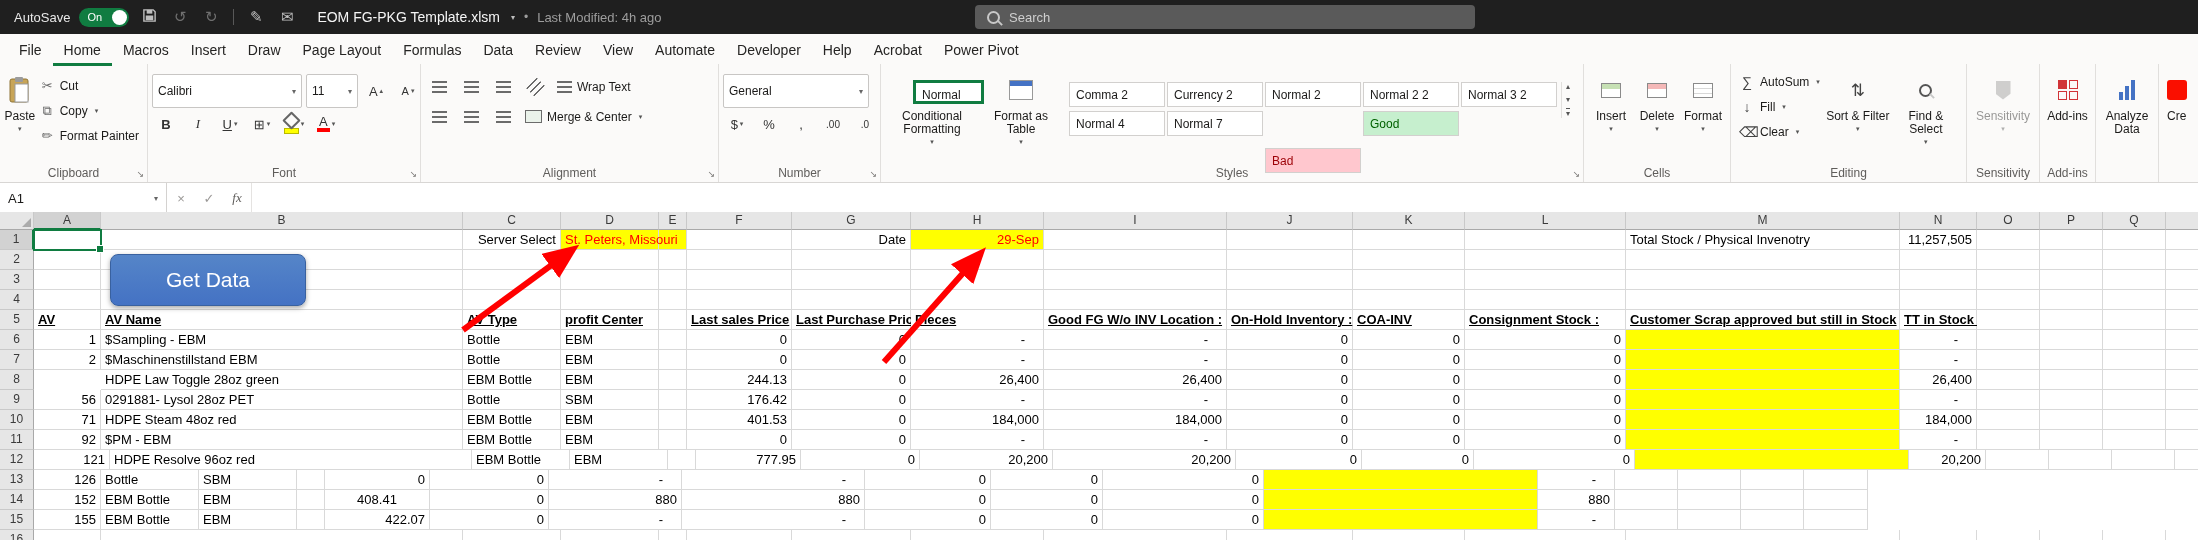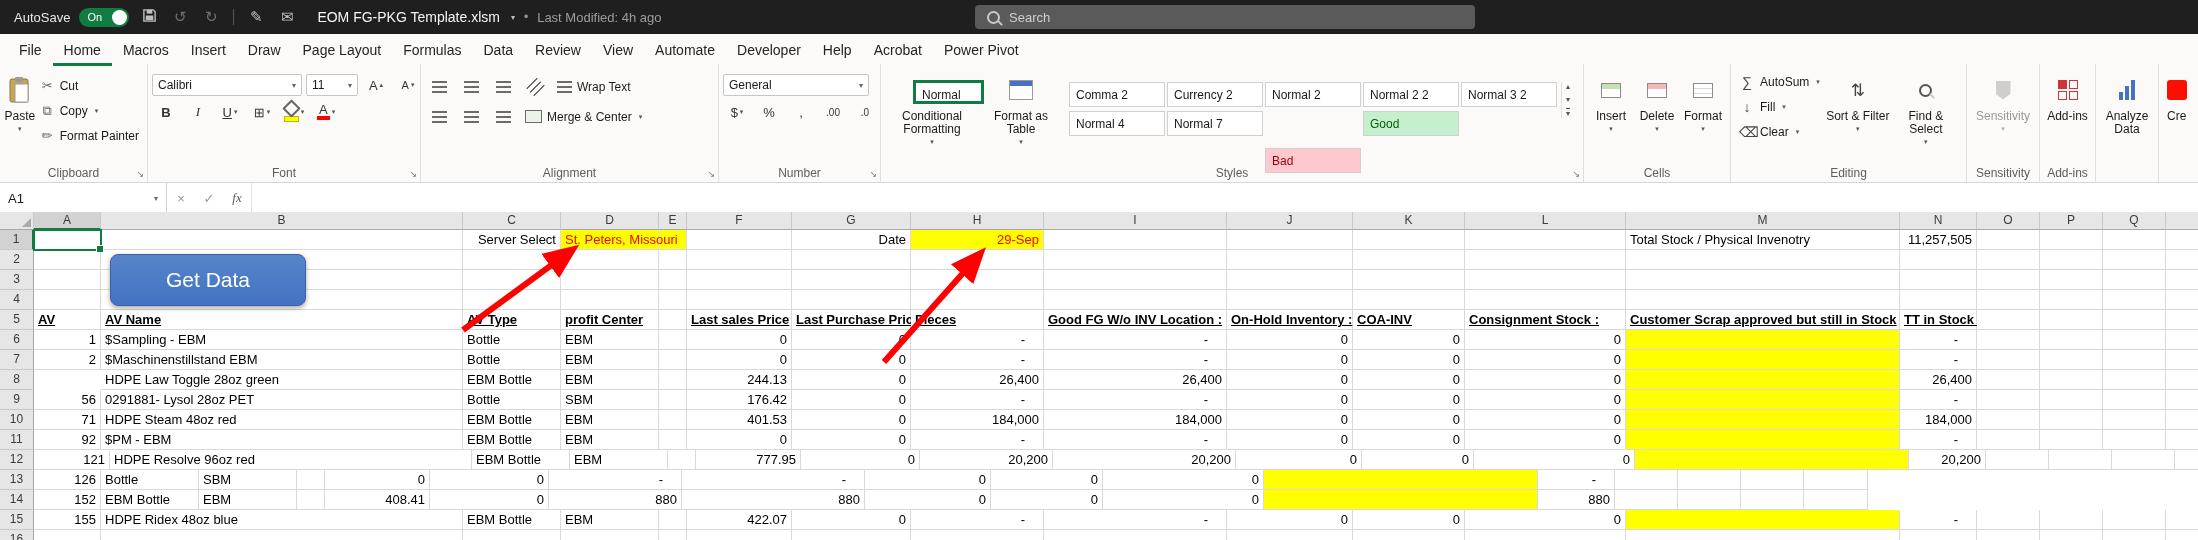--- a/index.html
+++ b/index.html
@@ -44,21 +44,21 @@
   .blabel{font-size:12px;line-height:13px;text-align:center;color:#1B1A19;margin-top:3px;
           display:flex;flex-direction:column;align-items:center;white-space:normal;}
   .crt{font-size:7px;color:#555;line-height:8px;margin-top:2px;}
   .mini-crt{font-size:7px;color:#555;margin-left:2px;}
   .scol{display:flex;flex-direction:column;justify-content:flex-start;margin-top:4px;}
   .sbtn{display:flex;align-items:center;gap:5px;height:25px;font-size:12px;color:#1B1A19;
         padding:0 4px;border-radius:3px;white-space:nowrap;cursor:pointer;}
   .sic{width:15px;text-align:center;color:#6B6B6B;font-size:13px;}
   .frow{display:flex;gap:4px;align-items:center;margin-top:5px;}
   .combo{display:flex;align-items:center;justify-content:space-between;height:22px;background:#fff;
-         border:1px solid #C8C6C4;border-radius:2px;font-size:12px;padding:4px 5px;color:#1B1A19;
+         border:1px solid #C8C6C4;border-radius:2px;font-size:12px;padding:16px 5px;color:#1B1A19;
          box-sizing:border-box;cursor:pointer;}
   .tbtn{min-width:22px;height:22px;display:flex;align-items:center;justify-content:center;
         font-size:13px;color:#333;border-radius:3px;padding:0 3px;cursor:pointer;}
   .tbtn .b{font-weight:bold;}
   .tbtn .i{font-style:italic;font-family:"Liberation Serif",serif;}
   .tbtn .u{text-decoration:underline;}
   .colbar{display:flex;flex-direction:column;align-items:center;line-height:11px;}
   .colbar .bar{width:13px;height:4px;margin-top:1px;}
   .bar-yellow{background:#FFFF00;border:1px solid #B9B900;}
   .bar-red{background:#FF0000;}
@@ -817,38 +817,37 @@
           <div class="c " style="width: 63px;"></div>
           <div class="c " style="width: 63px;"></div>
           <div class="c" style="width: 64px;"></div>
         </div>
         <div class="grow">
           <div class="gut">14</div>
           <div class="c rt" style="width: 67px;">152</div>
           <div class="c " style="width: 98px;">EBM Bottle</div>
           <div class="c " style="width: 98px;">EBM</div>
           <div class="c " style="width: 28px;"></div>
-          <div class="c rt" style="width: 105px;">408.41</div>
+          <div class="c rt" style="width: 105px; text-align: center;">408.41</div>
           <div class="c rt" style="width: 119px;">0</div>
           <div class="c rt" style="width: 133px;">880</div>
           <div class="c rt" style="width: 183px;">880</div>
           <div class="c rt" style="width: 126px;">0</div>
           <div class="c rt" style="width: 112px;">0</div>
           <div class="c rt" style="width: 161px;">0</div>
           <div class="c yl" style="width: 274px;"></div>
           <div class="c rt" style="width: 77px;">880</div>
           <div class="c " style="width: 63px;"></div>
           <div class="c " style="width: 63px;"></div>
           <div class="c " style="width: 63px;"></div>
           <div class="c" style="width: 64px;"></div>
         </div>
         <div class="grow">
           <div class="gut">15</div>
           <div class="c rt" style="width: 67px;">155</div>
-          <div class="c " style="width: 362px;">HDPE Ridex 48oz blue</div>
           <div class="c " style="width: 98px;">EBM Bottle</div>
           <div class="c " style="width: 98px;">EBM</div>
           <div class="c " style="width: 28px;"></div>
           <div class="c rt" style="width: 105px;">422.07</div>
           <div class="c rt" style="width: 119px;">0</div>
           <div class="c rt dash" style="width: 133px;">-</div>
           <div class="c rt dash" style="width: 183px;">-</div>
           <div class="c rt" style="width: 126px;">0</div>
           <div class="c rt" style="width: 112px;">0</div>
           <div class="c rt" style="width: 161px;">0</div>

